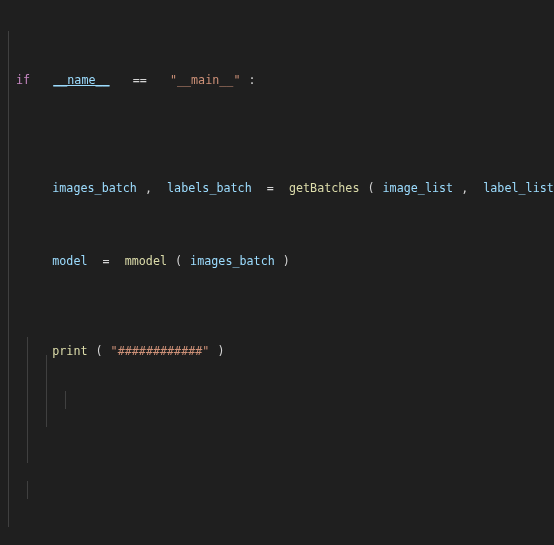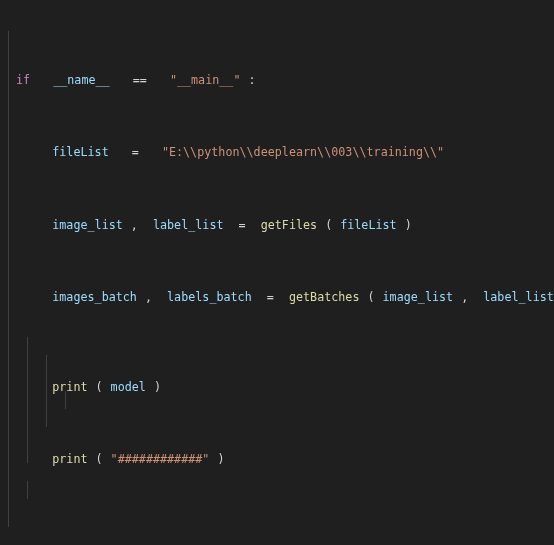--- a/index.html
+++ b/index.html
@@ -39,21 +39,21 @@
   
   .guide {
     position: absolute;
     width: 1px;
     background: #404040;
     z-index: 0;
   }
 
   
   .kw       { color: #c586c0; }          
-  .dunder   { color: #9cdcfe; }
+  .dunder   { color: #9cdcfe; text-decoration: underline; }
   .op       { color: #d4d4d4; }
   .str      { color: #ce9178; }
   .num      { color: #b5cea8; text-align: right; }
   .fn       { color: #dcdcaa; }
   .var      { color: #9cdcfe; }
   .plain    { color: #d4d4d4; }          
 </style>
 </head>
 <body>
 
@@ -63,28 +63,26 @@
   <div class="guide" style="left:27px; top:337px; height:108px;"></div>
   <div class="guide" style="left:46px; top:355px; height:72px;"></div>
   <div class="guide" style="left:65px; top:391px; height:18px;"></div>
   <div class="guide" style="left:27px; top:445px; height:18px;"></div>
   <div class="guide" style="left:27px; top:481px; height:18px;"></div>
 
   <div class="code-area">
 
     <div class="line"><span class="kw">if</span><span class="plain"> </span><span class="dunder">__name__</span><span class="plain"> </span><span class="op">==</span><span class="plain"> </span><span class="str">"__main__"</span><span class="plain">:</span></div>
 
-    <div class="line"><span class="plain">    </span><span class="var">fileList</span><span class="plain"> </span><span class="op">=</span><span class="plain"> </span><span class="str">"E:\\python\\deeplearn\\003\\training\\"</span></div>
 
-    <div class="line"><span class="plain">    </span><span class="var">image_list</span><span class="plain">, </span><span class="var">label_list</span><span class="plain"> = </span><span class="fn">getFiles</span><span class="plain">(</span><span class="var">fileList</span><span class="plain">)</span></div>
 
     <div class="line"><span class="plain">    </span><span class="var">images_batch</span><span class="plain">, </span><span class="var">labels_batch</span><span class="plain"> = </span><span class="fn">getBatches</span><span class="plain">(</span><span class="var">image_list</span><span class="plain">, </span><span class="var">label_list</span><span class="plain">, </span><span class="num">32</span><span class="plain">, </span><span class="num">32</span><span class="plain">, </span><span class="num">10</span></div>
 
+    <div class="line"><span class="plain">    </span><span class="var">model</span><span class="plain"> = </span><span class="fn">mmodel</span><span class="plain">(</span><span class="var">images_batch</span><span class="plain">)</span></div>
 
-    <div class="line"><span class="plain">    </span><span class="fn">print</span><span class="plain">(</span><span class="var">model</span><span class="plain">)</span></div>
 
     <div class="line"><span class="plain">    </span><span class="fn">print</span><span class="plain">(</span><span class="str">"############"</span><span class="plain">)</span></div>
 
     
 
     
 
     
 
     

